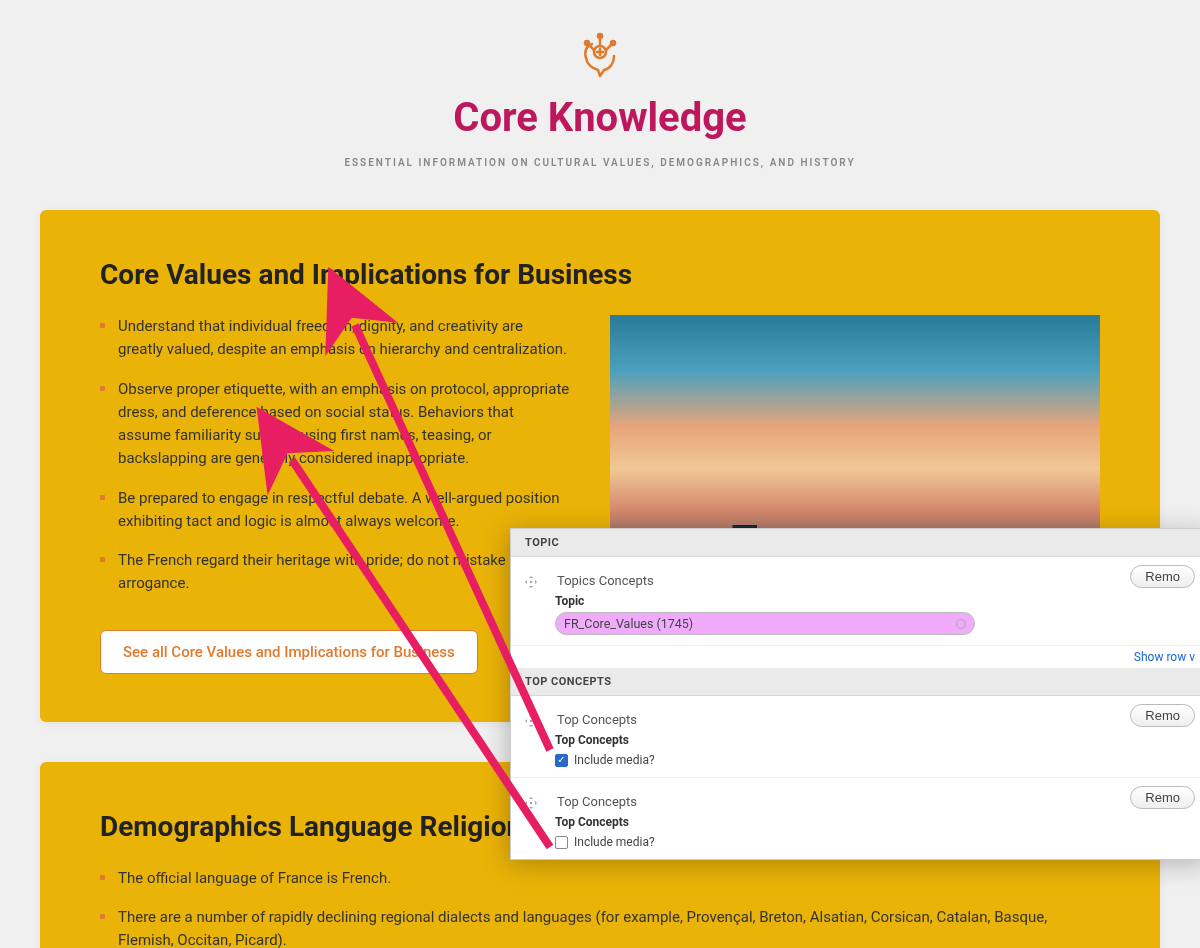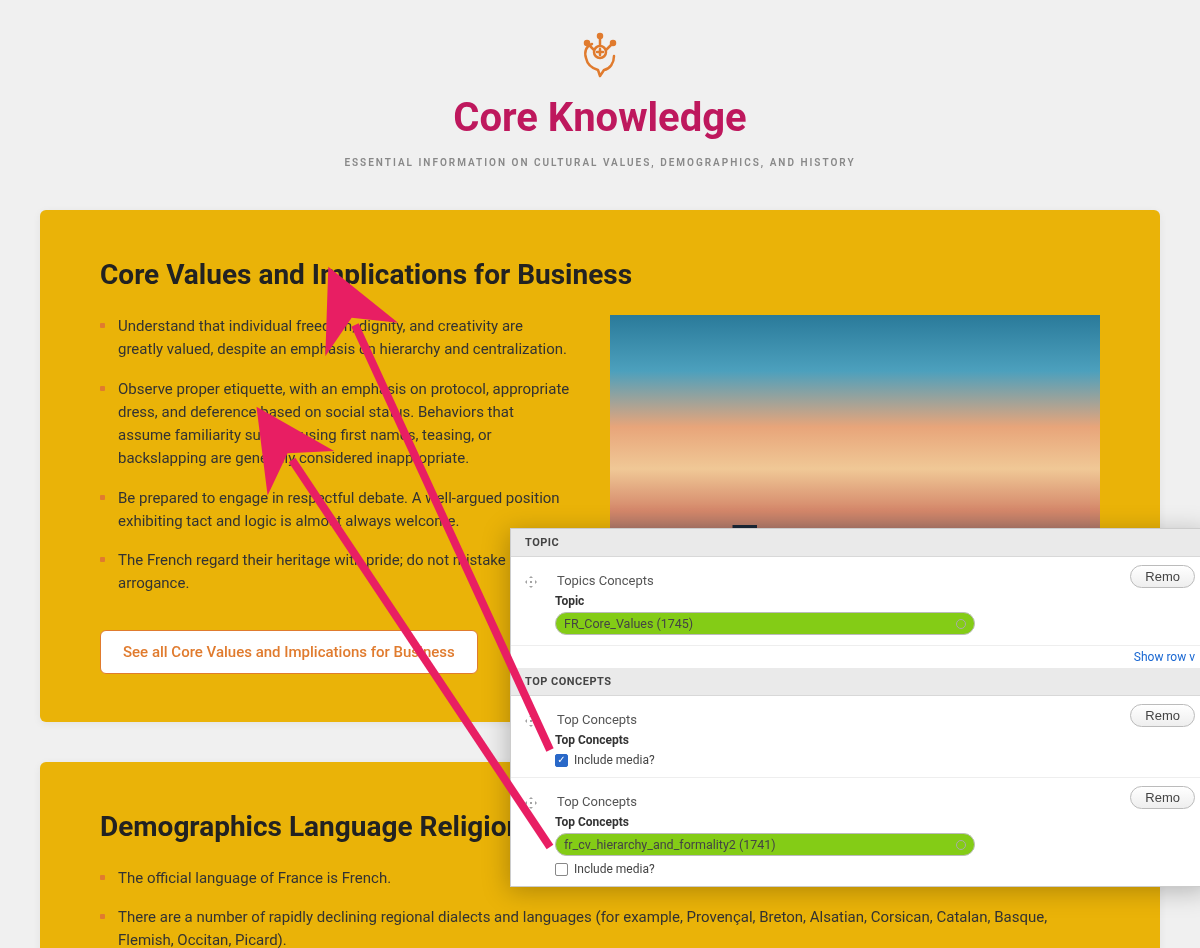--- a/index.html
+++ b/index.html
@@ -160,21 +160,21 @@
     margin: 6px 0 4px 30px;
   }
   .panel-input {
     margin-left: 30px;
     width: 420px;
     padding: 3px 8px;
     border: 1px solid #bbb;
     border-radius: 12px;
     font-size: 12.5px;
     color: #444;
-    background: #84cc16;
+    background: #f0abfc;
     position: relative;
     display: flex;
     align-items: center;
     justify-content: space-between;
     text-align: center;
   }
   .panel-input .circle {
     width: 10px;
     height: 10px;
     border: 1px solid #aaa;
@@ -327,24 +327,20 @@
 
   <div class="panel-row" style="border-bottom:none">
     <div class="row-header">
       <svg class="move-icon" viewBox="0 0 12 12">
           <path d="M6 0 L8 2 L4 2 Z M6 12 L8 10 L4 10 Z M0 6 L2 4 L2 8 Z M12 6 L10 4 L10 8 Z M5 5 h2 v2 h-2 z" fill="#666"></path>
         </svg>
       <span>Top Concepts</span>
       <button class="remove-btn">Remo</button>
     </div>
     <div class="panel-label">Top Concepts</div>
-    <div class="panel-input">
-      <span>fr_cv_hierarchy_and_formality2 (1741)</span>
-      <span class="circle"></span>
-    </div>
     <div class="checkbox-row">
       <span class="checkbox"></span>
       <span>Include media?</span>
     </div>
   </div>
 </div>
 
 <svg class="arrow-svg">
   <defs>
     <marker id="arrowhead" markerWidth="12" markerHeight="12" refX="2" refY="5" orient="auto">

